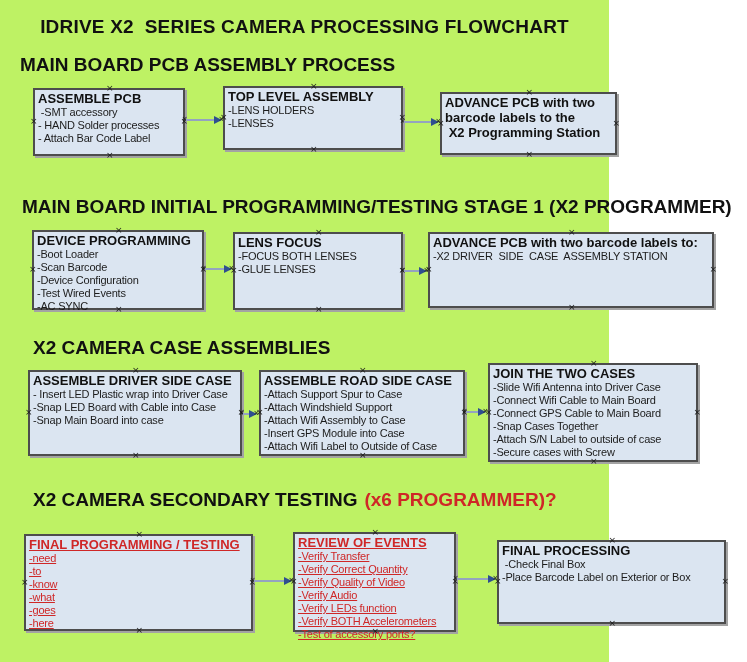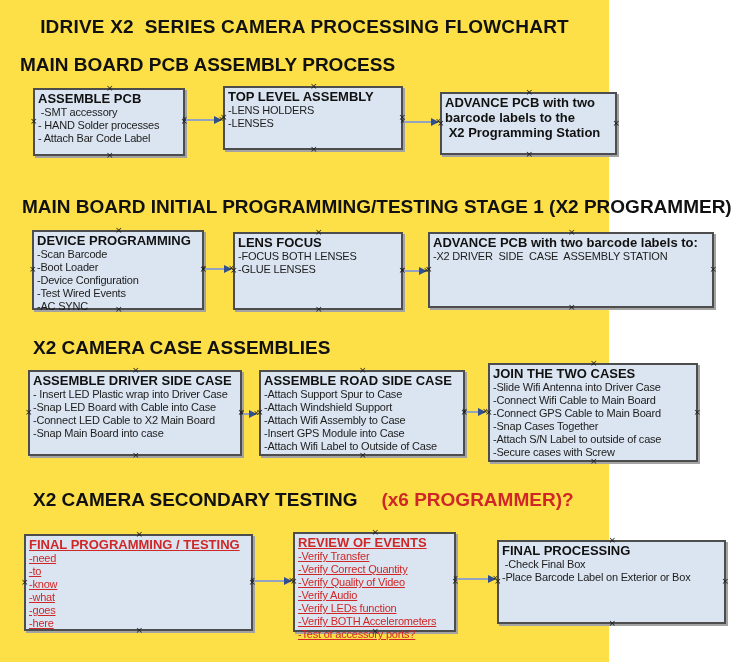--- a/index.html
+++ b/index.html
@@ -1,27 +1,27 @@
 <!DOCTYPE html>
 <html style="--box-fill: #dbe5f1; --box-border: #4d4d4d; --box-shadow: #a3a3a3; --red: #cf2727; --arrow-line: #94a3c0; --arrow-head: #2f4f8f;"><head>
 <meta charset="utf-8">
 <style>
   html,body { margin:0; padding:0; background:#ffffff; }
   body { width:747px; height:662px; overflow:hidden;
          font-family:"Liberation Sans", sans-serif; }
-  #canvas { position:relative; width:609px; height:662px; background:#fde047; }
+  #canvas { position:relative; width:609px; height:662px; background:#bef264; }
 
   .page-title { position:absolute; left:0; right:0; top:16px;
     text-align:center; font-size:19px; font-weight:bold; color:#111;
     white-space:pre; letter-spacing:.2px; }
 
   .sec-heading { position:absolute; font-size:19px; font-weight:bold;
     color:#111; white-space:pre; }
   .sec-heading .red-sfx { color:var(--red,#cf2727); }
-  .sec-heading .red-sfx:not(:empty){ margin-left:24px; }
+  .sec-heading .red-sfx:not(:empty){ margin-left:7px; }
 
   .box { position:absolute; box-sizing:border-box;
     background:var(--box-fill,#dbe5f1);
     border:2px solid var(--box-border,#4d4d4d);
     box-shadow:2px 2px 0 var(--box-shadow,#a3a3a3);
     padding:1px 3px 0 3px; overflow:visible; }
   .box-title { font-size:13px; line-height:15px; font-weight:bold;
     color:#111; white-space:pre-wrap; }
   .box-line { font-size:11px; line-height:13px; color:#1c1c1c;
     white-space:pre; letter-spacing:-0.2px; }
@@ -96,22 +96,22 @@
       <span class="hd hd-b">×</span>
       <span class="hd hd-l">×</span>
       <span class="hd hd-r">×</span>
     </div>
 
   <div class="sec-heading" style="left:22px;top:196px"><span>MAIN BOARD INITIAL PROGRAMMING/TESTING STAGE 1 (X2 PROGRAMMER)</span><span class="red-sfx"></span></div>
 
   <div class="box" style="left:32px;top:230px;width:172px;height:80px">
     <div class="box-title">DEVICE PROGRAMMING</div>
     <div class="box-lines">
+        <div class="box-line">-Boot Loader</div>
         <div class="box-line">-Scan Barcode</div>
-        <div class="box-line">-Boot Loader</div>
         <div class="box-line">-Device Configuration</div>
         <div class="box-line">-Test Wired Events</div>
         <div class="box-line">-AC SYNC</div>
       </div>
   <span class="hd hd-t">×</span>
       <span class="hd hd-b">×</span>
       <span class="hd hd-l">×</span>
       <span class="hd hd-r">×</span>
     </div>
   <div class="arrow" style="left:204px;top:265px;width:28px">
@@ -144,21 +144,20 @@
       <span class="hd hd-r">×</span>
     </div>
 
   <div class="sec-heading" style="left:33px;top:337px"><span>X2 CAMERA CASE ASSEMBLIES</span><span class="red-sfx"></span></div>
 
   <div class="box" style="left:28px;top:370px;width:214px;height:86px">
     <div class="box-title">ASSEMBLE DRIVER SIDE CASE</div>
     <div class="box-lines">
         <div class="box-line">- Insert LED Plastic wrap into Driver Case</div>
         <div class="box-line">-Snap LED Board with Cable into Case</div>
-        <div class="box-line">-Connect LED Cable to X2 Main Board</div>
         <div class="box-line">-Snap Main Board into case</div>
       </div>
   <span class="hd hd-t">×</span>
       <span class="hd hd-b">×</span>
       <span class="hd hd-l">×</span>
       <span class="hd hd-r">×</span>
     </div>
   <div class="arrow" style="left:242px;top:410px;width:15px">
       <span class="ln"></span>
       <span class="head"></span>

